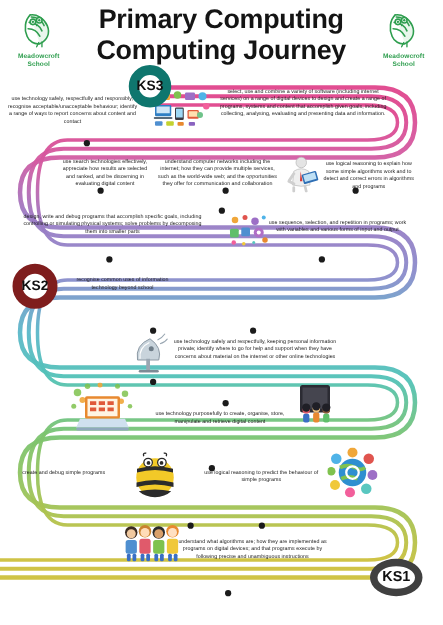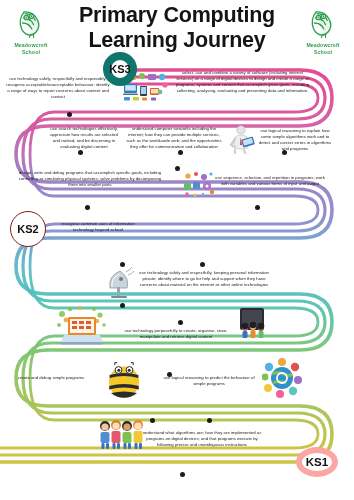--- a/index.html
+++ b/index.html
@@ -50,25 +50,25 @@
     font-weight:bold; color:#111; z-index:6;
     background:#ffffff;
   }
   .badge span{ display:block; }
   #badge-ks3{
     left:103px; top:4px; width:34px; height:34px;
     border:8px solid #0f766e; font-size:11px;
   }
   #badge-ks2{
     left:10px; top:163px; width:36px; height:36px;
-    border:1px solid #7f1d1d; font-size:11px;
+    border:8px solid #7f1d1d; font-size:11px;
   }
   #badge-ks1{
     left:296px; top:399px; width:42px; height:30px;
-    border:6px solid #fca5a5; border-radius:50%; font-size:11.5px;
+    border:6px solid #404040; border-radius:50%; font-size:11.5px;
   }
 
   
   .stmt{
     position:absolute; z-index:5;
     font-size:4.25px; line-height:1.45; color:#1a1a1a;
     text-align:center; letter-spacing:.02px;
   }
 
   
@@ -103,21 +103,21 @@
       <path d="M20 33 L18 37 M23 32.5 L23 37" stroke="#2f9e4f" stroke-width="1.3" stroke-linecap="round"></path>
     </svg>
     <div class="lname">
       <span>Meadowcroft</span><br>
       <span>School</span>
     </div>
   </div>
 
   <div class="title">
     <div class="l1">Primary Computing</div>
-    <div class="l2">Learning Journey</div>
+    <div class="l2">Computing Journey</div>
   </div>
 
   <div class="logo">
     <svg class="owl" viewBox="0 0 40 40">
       <g fill="none" stroke="#2f9e4f" stroke-width="1.5" stroke-linecap="round">
         <path d="M12 7 C7 12 6 20 9 27 C11 32 16 35 21 34" fill="#ffffff"></path>
         <path d="M12 7 C18 6 25 10 28 17 C31 24 28 31 21 34" fill="#e9f6ec"></path>
         <path d="M13 9 C18 9 23 12 25 17"></path>
         <path d="M11 14 C16 14 21 17 23 22"></path>
         <path d="M10 20 C15 20 19 23 21 27"></path>

